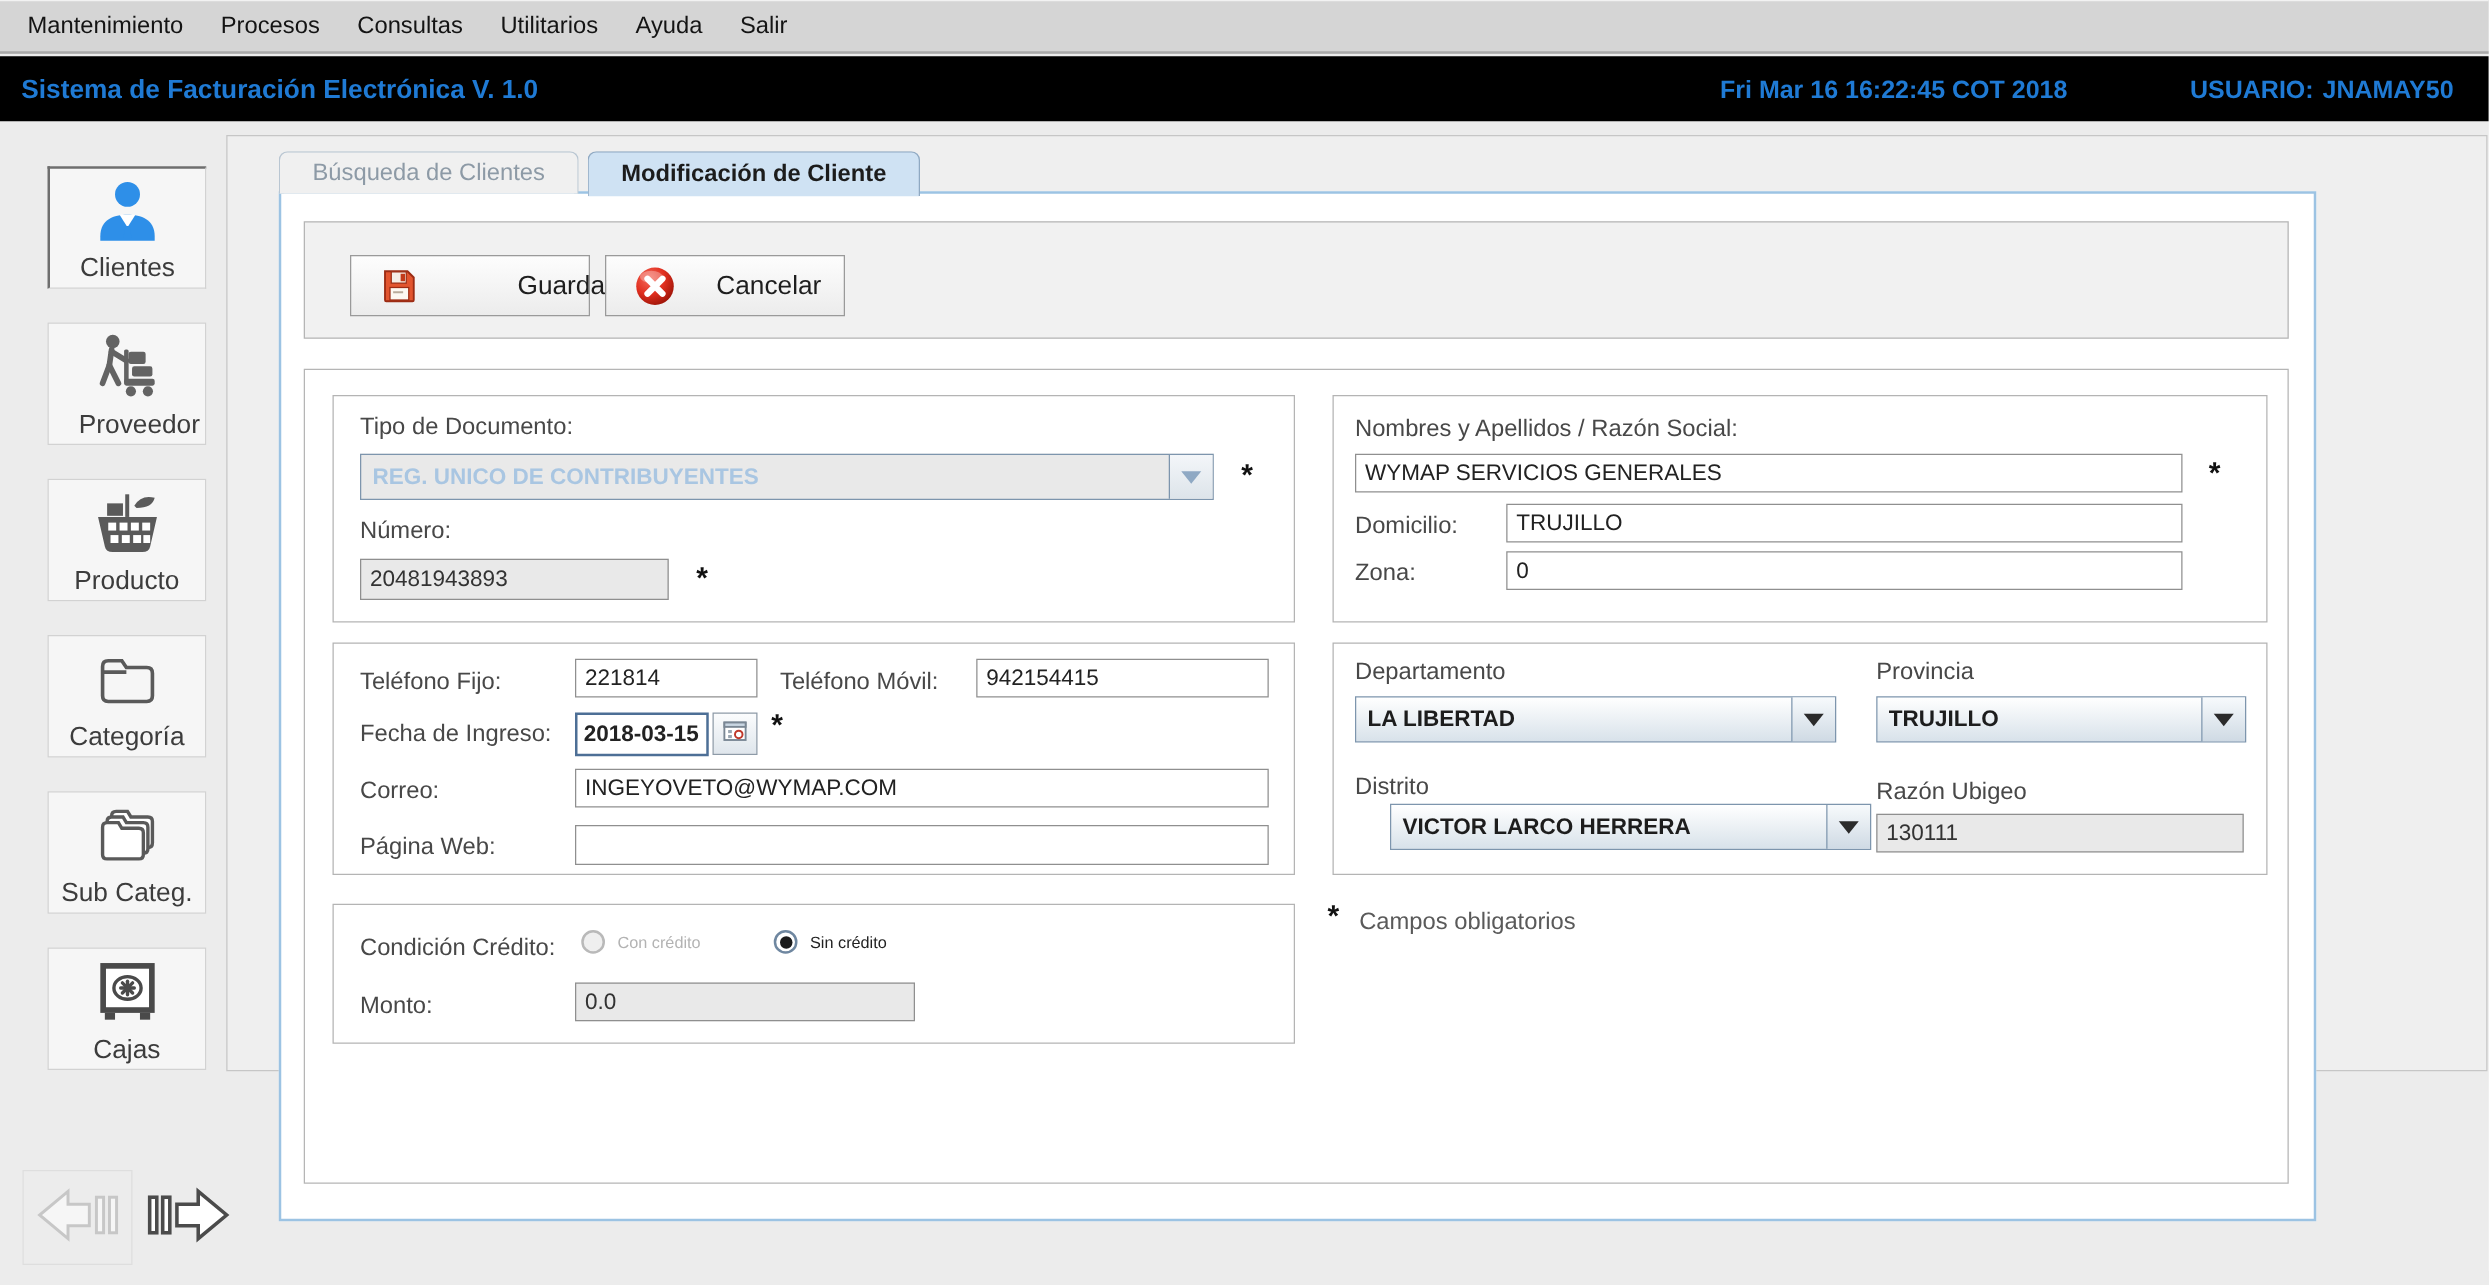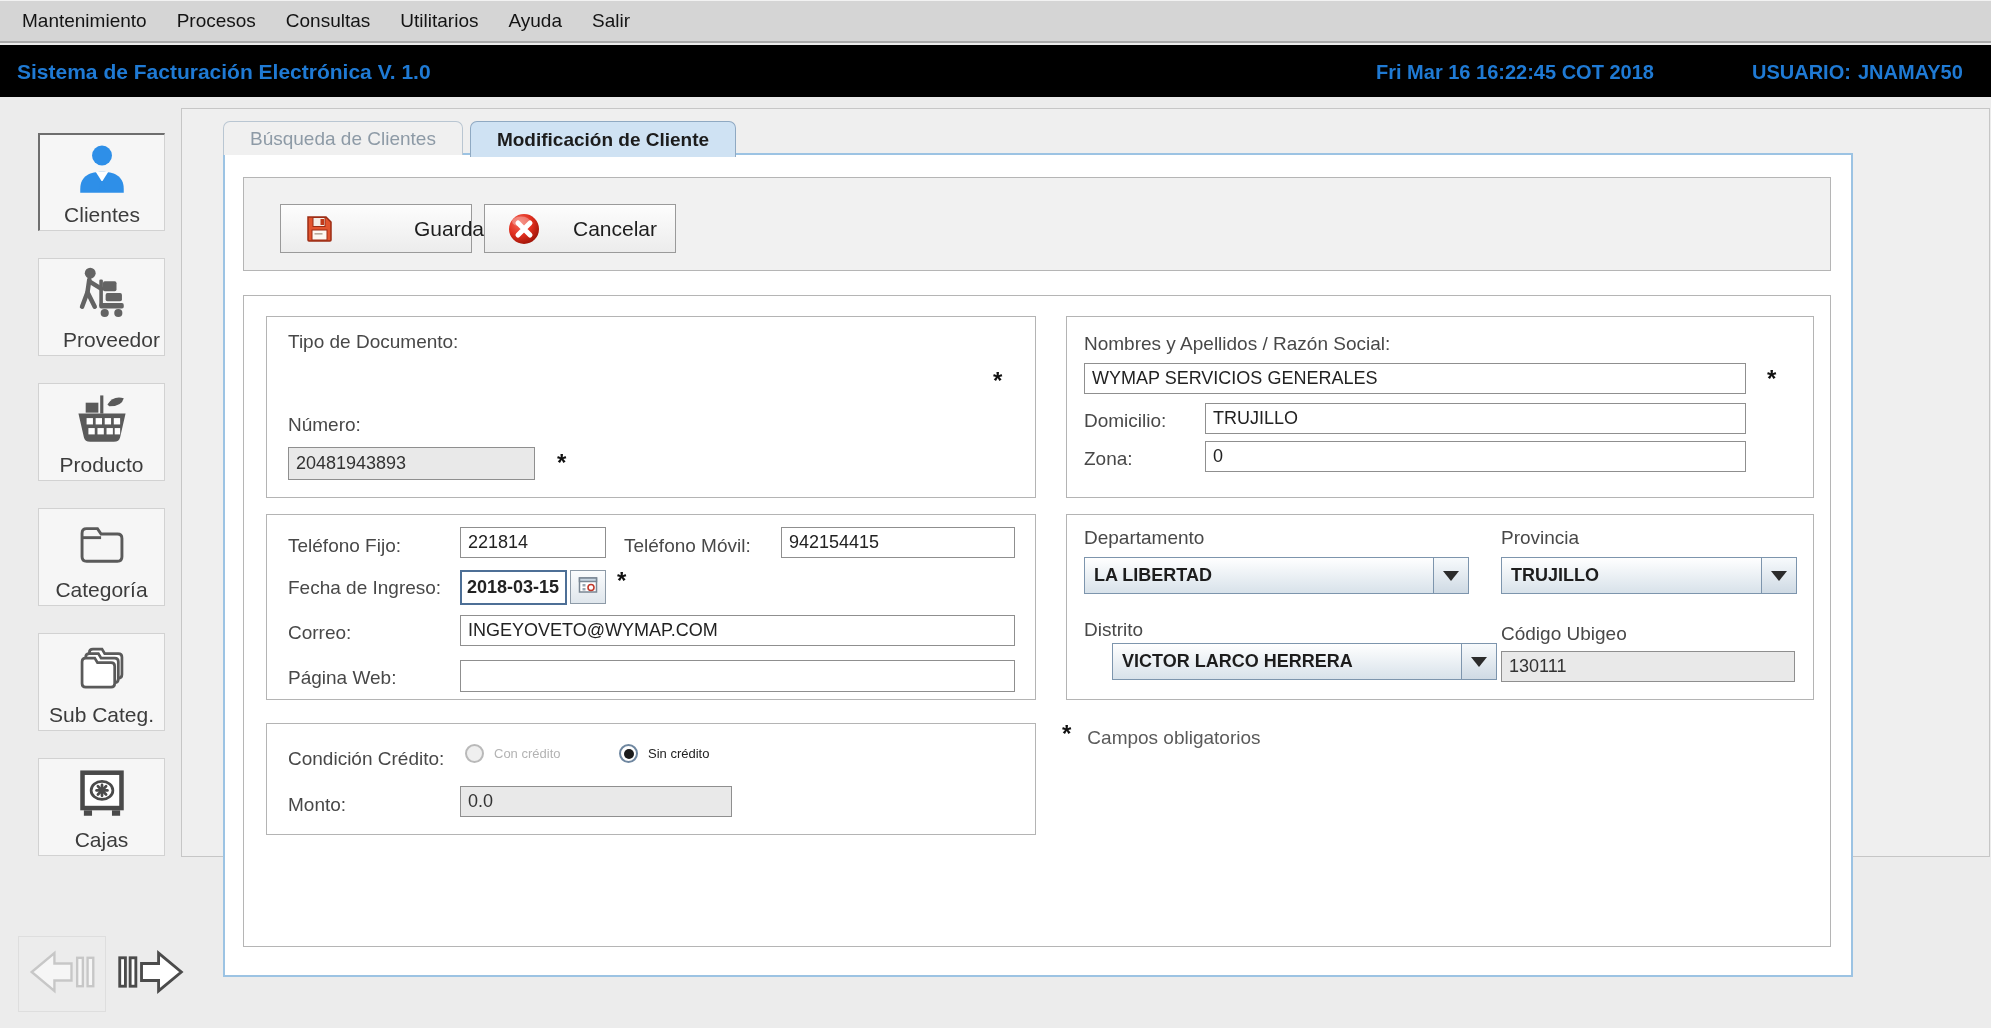--- a/index.html
+++ b/index.html
@@ -366,20 +366,26 @@
           </svg>
         </span>
         <span class="btxt">Cancelar</span>
       </div>
     </div>
 
     <div class="form-panel">
 
       <div class="group g1">
         <span class="flabel" style="left:21px; top:14px;">Tipo de Documento:</span>
+        <div class="combo disabled" style="left:21px; top:46px; width:683px; height:37px;">
+          <span class="cval">REG. UNICO DE CONTRIBUYENTES</span>
+          <span class="cbtn">
+              <span class="tri"></span>
+            </span>
+        </div>
         <span class="req" style="left:726px; top:50px;">*</span>
         <span class="flabel" style="left:21px; top:97px;">Número:</span>
         <input class="fld" style="left: 21px; top: 130px; width: 247px; height: 33px;" disabled="" value="20481943893">
         <span class="req" style="left:290px; top:132px;">*</span>
       </div>
 
       <div class="group g2">
         <span class="flabel" style="left:21px; top:20px;">Teléfono Fijo:</span>
         <input class="fld" style="left: 193px; top: 12px; width: 146px; height: 31px;" value="221814">
         <span class="flabel" style="left:357px; top:20px;">Teléfono Móvil:</span>
@@ -451,21 +457,21 @@
         </div>
 
         <span class="flabel" style="left:17px; top:104px;">Distrito</span>
         <div class="combo" style="left:17px; top:128px; width:385px; height:37px;margin-left:28px;">
           <span class="cval">VICTOR LARCO HERRERA</span>
           <span class="cbtn">
               <span class="tri"></span>
             </span>
         </div>
 
-        <span class="flabel" style="left:434px; top:108px;">Código Ubigeo</span>
+        <span class="flabel" style="left:434px; top:108px;">Razón Ubigeo</span>
         <input class="fld" style="left: 434px; top: 136px; width: 294px; height: 31px;" disabled="" value="130111">
       </div>
 
       <div class="note-row">
         <span class="star">*</span>
         <span class="ntxt">Campos obligatorios</span>
       </div>
 
     </div>
   </div>

